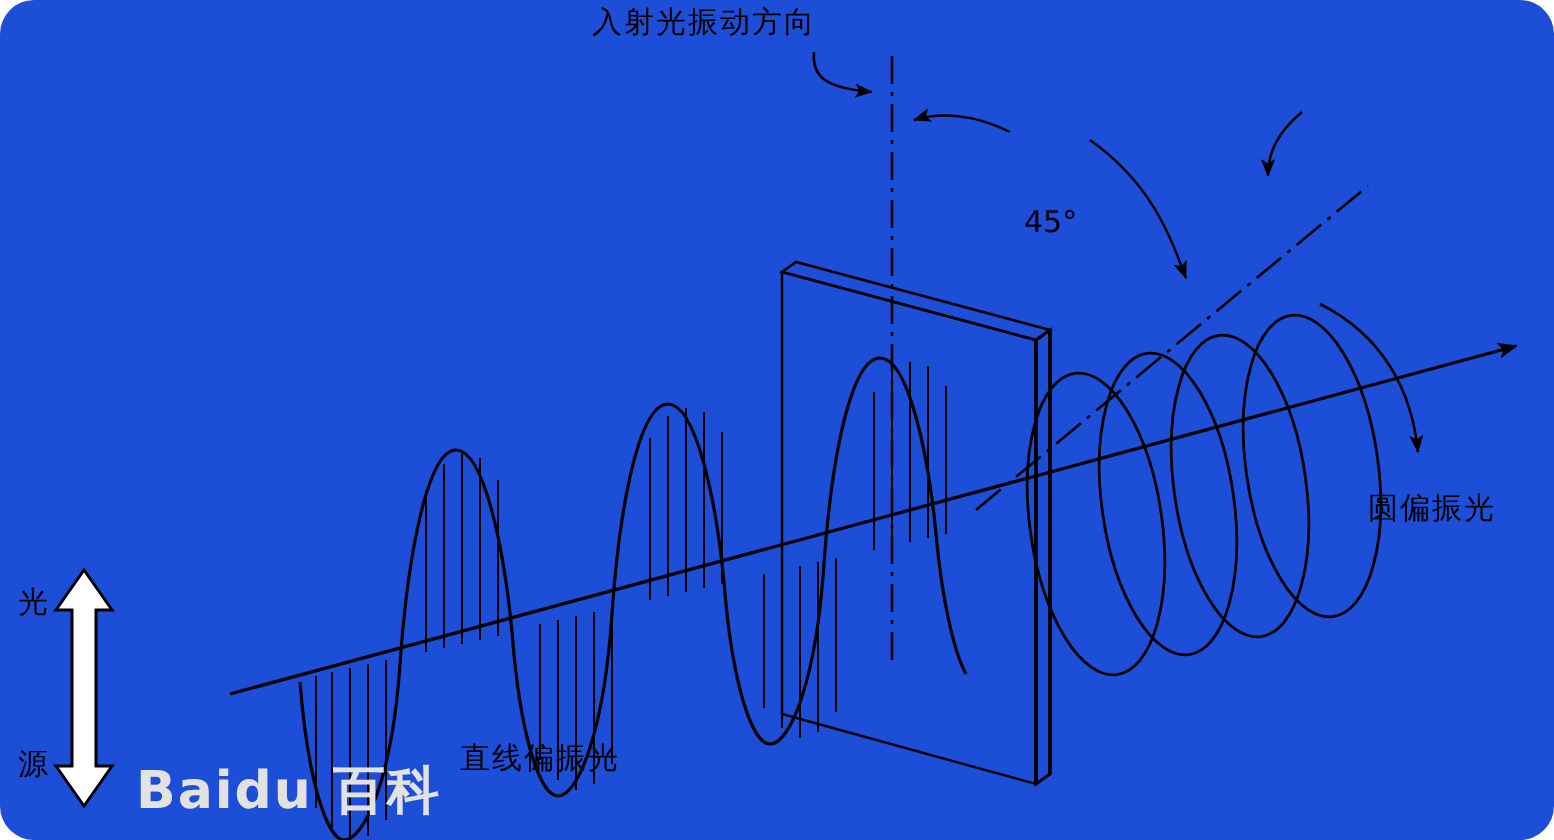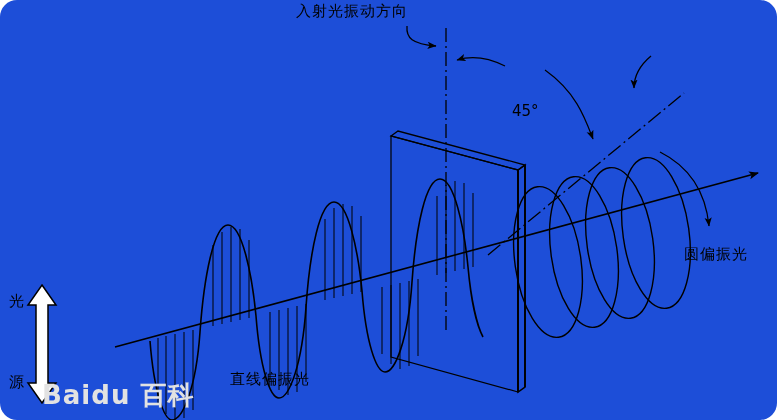--- a/index.html
+++ b/index.html
@@ -162,15 +162,15 @@
   <div class="lbl lbl-angle" style="left:512px; top:58px;margin-top:44px;">45°</div>
 
 
   <div class="lbl lbl-cjk" style="left:684px; top:245px;">圆偏振光</div>
 
   <div class="lbl lbl-cjk" style="left:230px; top:370px;">直线偏振光</div>
 
   <div class="lbl lbl-cjk" style="left:9px; top:292px;">光</div>
   <div class="lbl lbl-cjk" style="left:9px; top:373px;">源</div>
 
-  <div class="watermark" style="left:42px; top:378px;">Baidu 百科</div>
+  <div class="watermark" style="left:68px; top:378px;">Baidu 百科</div>
 
 </div>
 
 </body></html>

